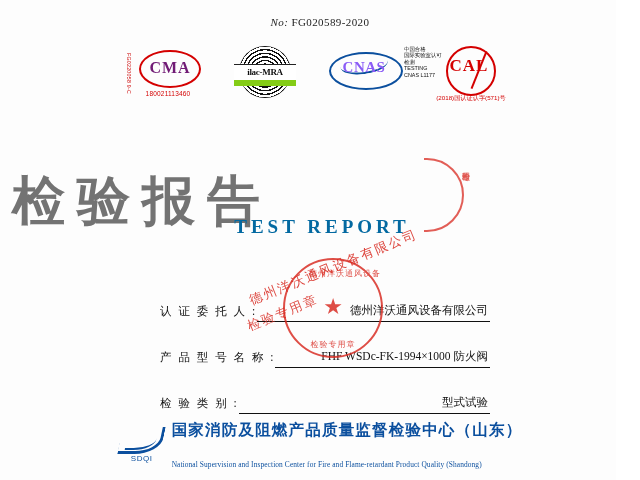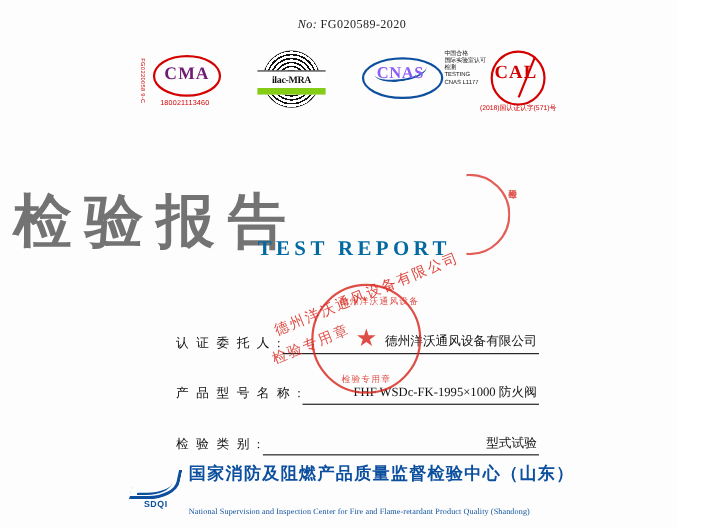--- a/index.html
+++ b/index.html
@@ -426,21 +426,21 @@
     transform: skewX(-12deg);
   }
   .sdqi-word {
     position: absolute;
     left: 4px;
     top: 29px;
     width: 40px;
     text-align: center;
     color: #0b4f9e;
     font-size: 8px;
-    font-weight: bold;
+    font-weight: normal;
     letter-spacing: 0.5px;
     font-family: "Liberation Sans", sans-serif;
   }
   .footer-text {
     text-align: left;
   }
   .footer-cn {
     color: #0b4f9e;
     font-size: 15.5px;
     font-weight: bold;
@@ -503,21 +503,21 @@
   <div class="title-cn">检验报告</div>
   <div class="title-en">TEST REPORT</div>
 
   <div class="fields">
     <div class="field-row">
       <div class="field-label">认 证 委 托 人 :</div>
       <div class="field-value">德州洋沃通风设备有限公司</div>
     </div>
     <div class="field-row">
       <div class="field-label">产 品 型 号 名 称 :</div>
-      <div class="field-value">FHF WSDc-FK-1995×1000 防火阀</div>
+      <div class="field-value">FHF WSDc-FK-1994×1000 防火阀</div>
     </div>
     <div class="field-row">
       <div class="field-label">检 验 类 别 :</div>
       <div class="field-value">型式试验</div>
     </div>
   </div>
 
   <div class="seal">
     <div class="seal-text-top">德州洋沃通风设备</div>
     <div class="seal-star">★</div>

